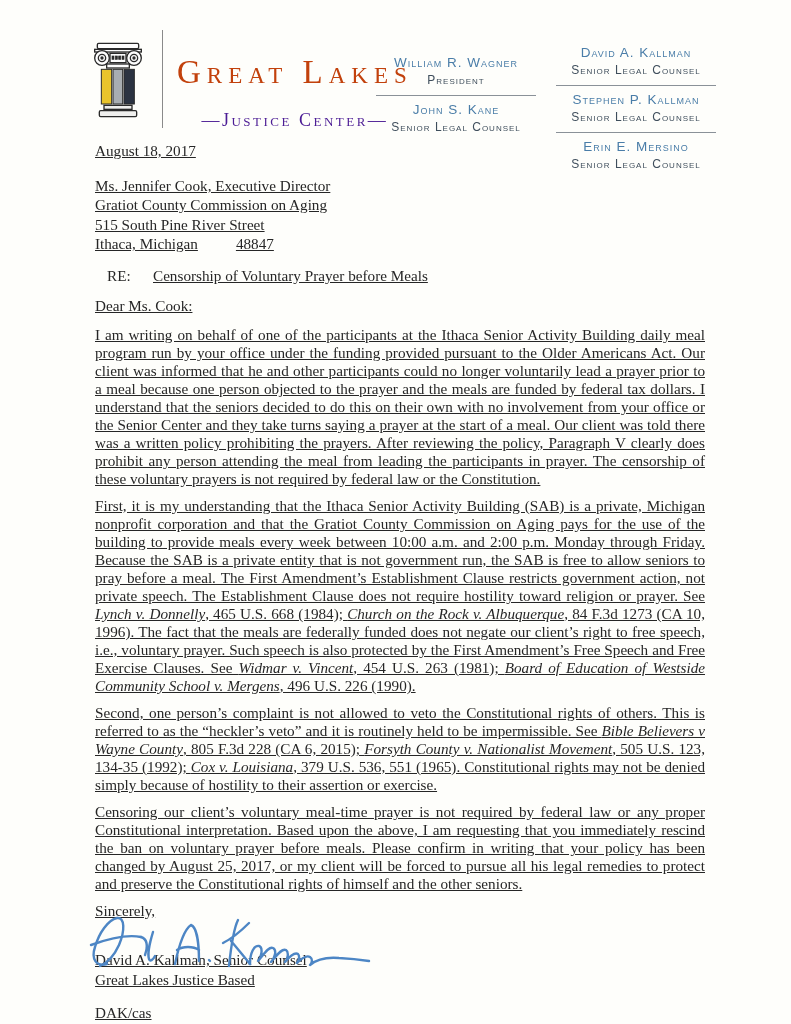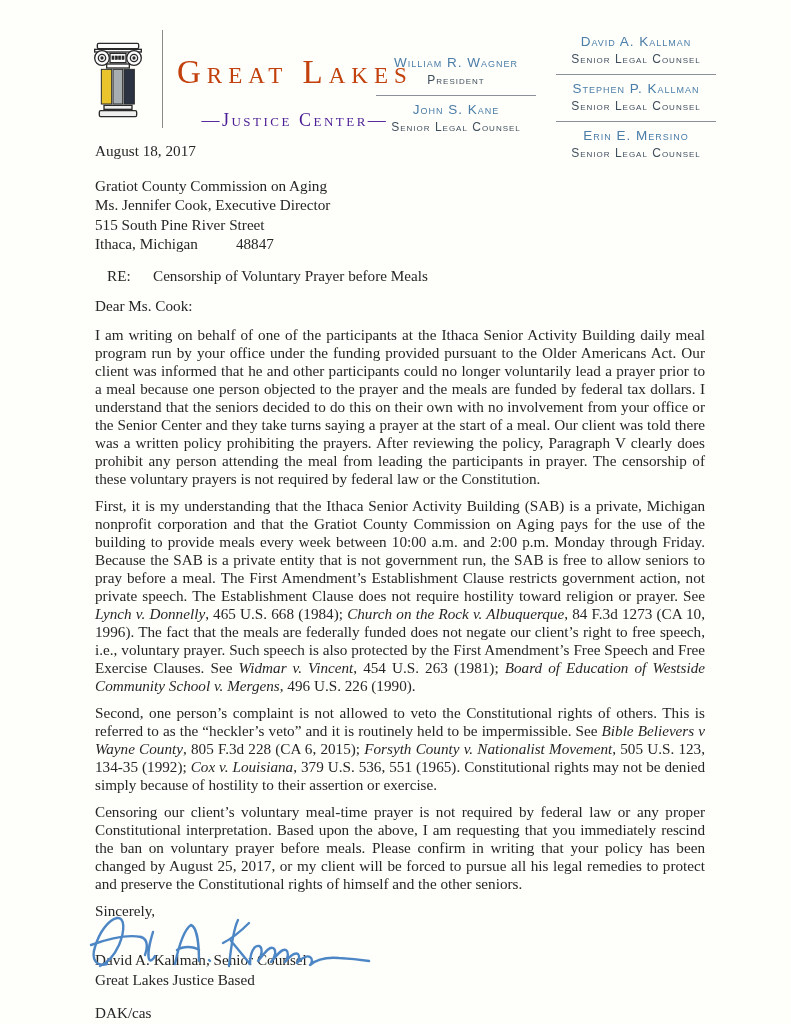--- a/index.html
+++ b/index.html
@@ -17,32 +17,32 @@
   .wordmark-main{
     font-variant:small-caps;font-size:33px;letter-spacing:6px;
     color:#c2410c;line-height:1;white-space:nowrap;
   }
   .wordmark-sub{
     font-variant:small-caps;font-size:18px;letter-spacing:2.5px;
     color:#4c1d95;line-height:1;margin-top:22px;white-space:nowrap;
   }
   .officers{position:absolute;top:0;font-family:"Liberation Sans", sans-serif;text-align:center;}
   .officers-left{left:288px;top:32px;width:160px;}
-  .officers-right{left:468px;top:11px;width:160px;}
+  .officers-right{left:468px;top:22px;width:160px;}
   .officer-name{
     font-variant:small-caps;font-size:13.5px;letter-spacing:1px;
     color:#4a7da8;line-height:1.1;white-space:nowrap;
   }
   .officer-title{
     font-variant:small-caps;font-size:12px;letter-spacing:1px;
     color:#3f4e5c;margin-top:2px;white-space:nowrap;
   }
   .officer-rule{border:0;border-top:1px solid #8a9198;margin:8px 0 7px;}
   
-  .letter-body{position:absolute;left:95px;top:142px;width:610px;font-size:15.2px;}
+  .letter-body{position:absolute;left:95px;top:142px;width:610px;font-size:15.2px;text-decoration:underline;}
   .date-line{margin:0 0 16px;}
   .addr-line{margin:0;line-height:1.28;}
   .zip{margin-left:38px;margin-top:48px;}
   .re-line{margin:13px 12px 12px;}
   .re-label{display:inline-block;width:46px;}
   .salutation{margin:0 0 11px;}
   p.para{margin:0 0 9px;text-align:justify;line-height:1.185;}
   
   .closing{margin-top:4px;position:relative;}
   .closing-word{margin:0;}
@@ -126,22 +126,22 @@
         <div class="officer-name">Erin E. Mersino</div>
         <div class="officer-title">Senior Legal Counsel</div>
       </div>
     </div>
   </div>
 
   <div class="letter-body">
     <p class="date-line">August 18, 2017</p>
 
     <div>
+      <p class="addr-line">Ms. Jennifer Cook, Executive Director</p>
       <p class="addr-line">Gratiot County Commission on Aging</p>
-      <p class="addr-line">Ms. Jennifer Cook, Executive Director</p>
       <p class="addr-line">515 South Pine River Street</p>
       <p class="addr-line"><span>Ithaca, Michigan</span><span class="zip">48847</span></p>
     </div>
 
     <p class="re-line"><span class="re-label">RE:</span><span>Censorship of Voluntary Prayer before Meals</span></p>
 
     <p class="salutation">Dear Ms. Cook:</p>
 
     <p class="para"><span>I am writing on behalf of one of the participants at the Ithaca Senior Activity Building daily meal program run by your office under the funding provided pursuant to the Older Americans Act. Our client was informed that he and other participants could no longer voluntarily lead a prayer prior to a meal because one person objected to the prayer and the meals are funded by federal tax dollars. I understand that the seniors decided to do this on their own with no involvement from your office or the Senior Center and they take turns saying a prayer at the start of a meal. Our client was told there was a written policy prohibiting the prayers. After reviewing the policy, Paragraph V clearly does prohibit any person attending the meal from leading the participants in prayer. The censorship of these voluntary prayers is not required by federal law or the Constitution.</span></p>
     <p class="para"><span>First, it is my understanding that the Ithaca Senior Activity Building (SAB) is a private, Michigan nonprofit corporation and that the Gratiot County Commission on Aging pays for the use of the building to provide meals every week between 10:00 a.m. and 2:00 p.m. Monday through Friday. Because the SAB is a private entity that is not government run, the SAB is free to allow seniors to pray before a meal. The First Amendment’s Establishment Clause restricts government action, not private speech. The Establishment Clause does not require hostility toward religion or prayer. See </span><i>Lynch v. Donnelly</i><span>, 465 U.S. 668 (1984); </span><i>Church on the Rock v. Albuquerque</i><span>, 84 F.3d 1273 (CA 10, 1996). The fact that the meals are federally funded does not negate our client’s right to free speech, i.e., voluntary prayer. Such speech is also protected by the First Amendment’s Free Speech and Free Exercise Clauses. See </span><i>Widmar v. Vincent</i><span>, 454 U.S. 263 (1981); </span><i>Board of Education of Westside Community School v. Mergens</i><span>, 496 U.S. 226 (1990).</span></p>

